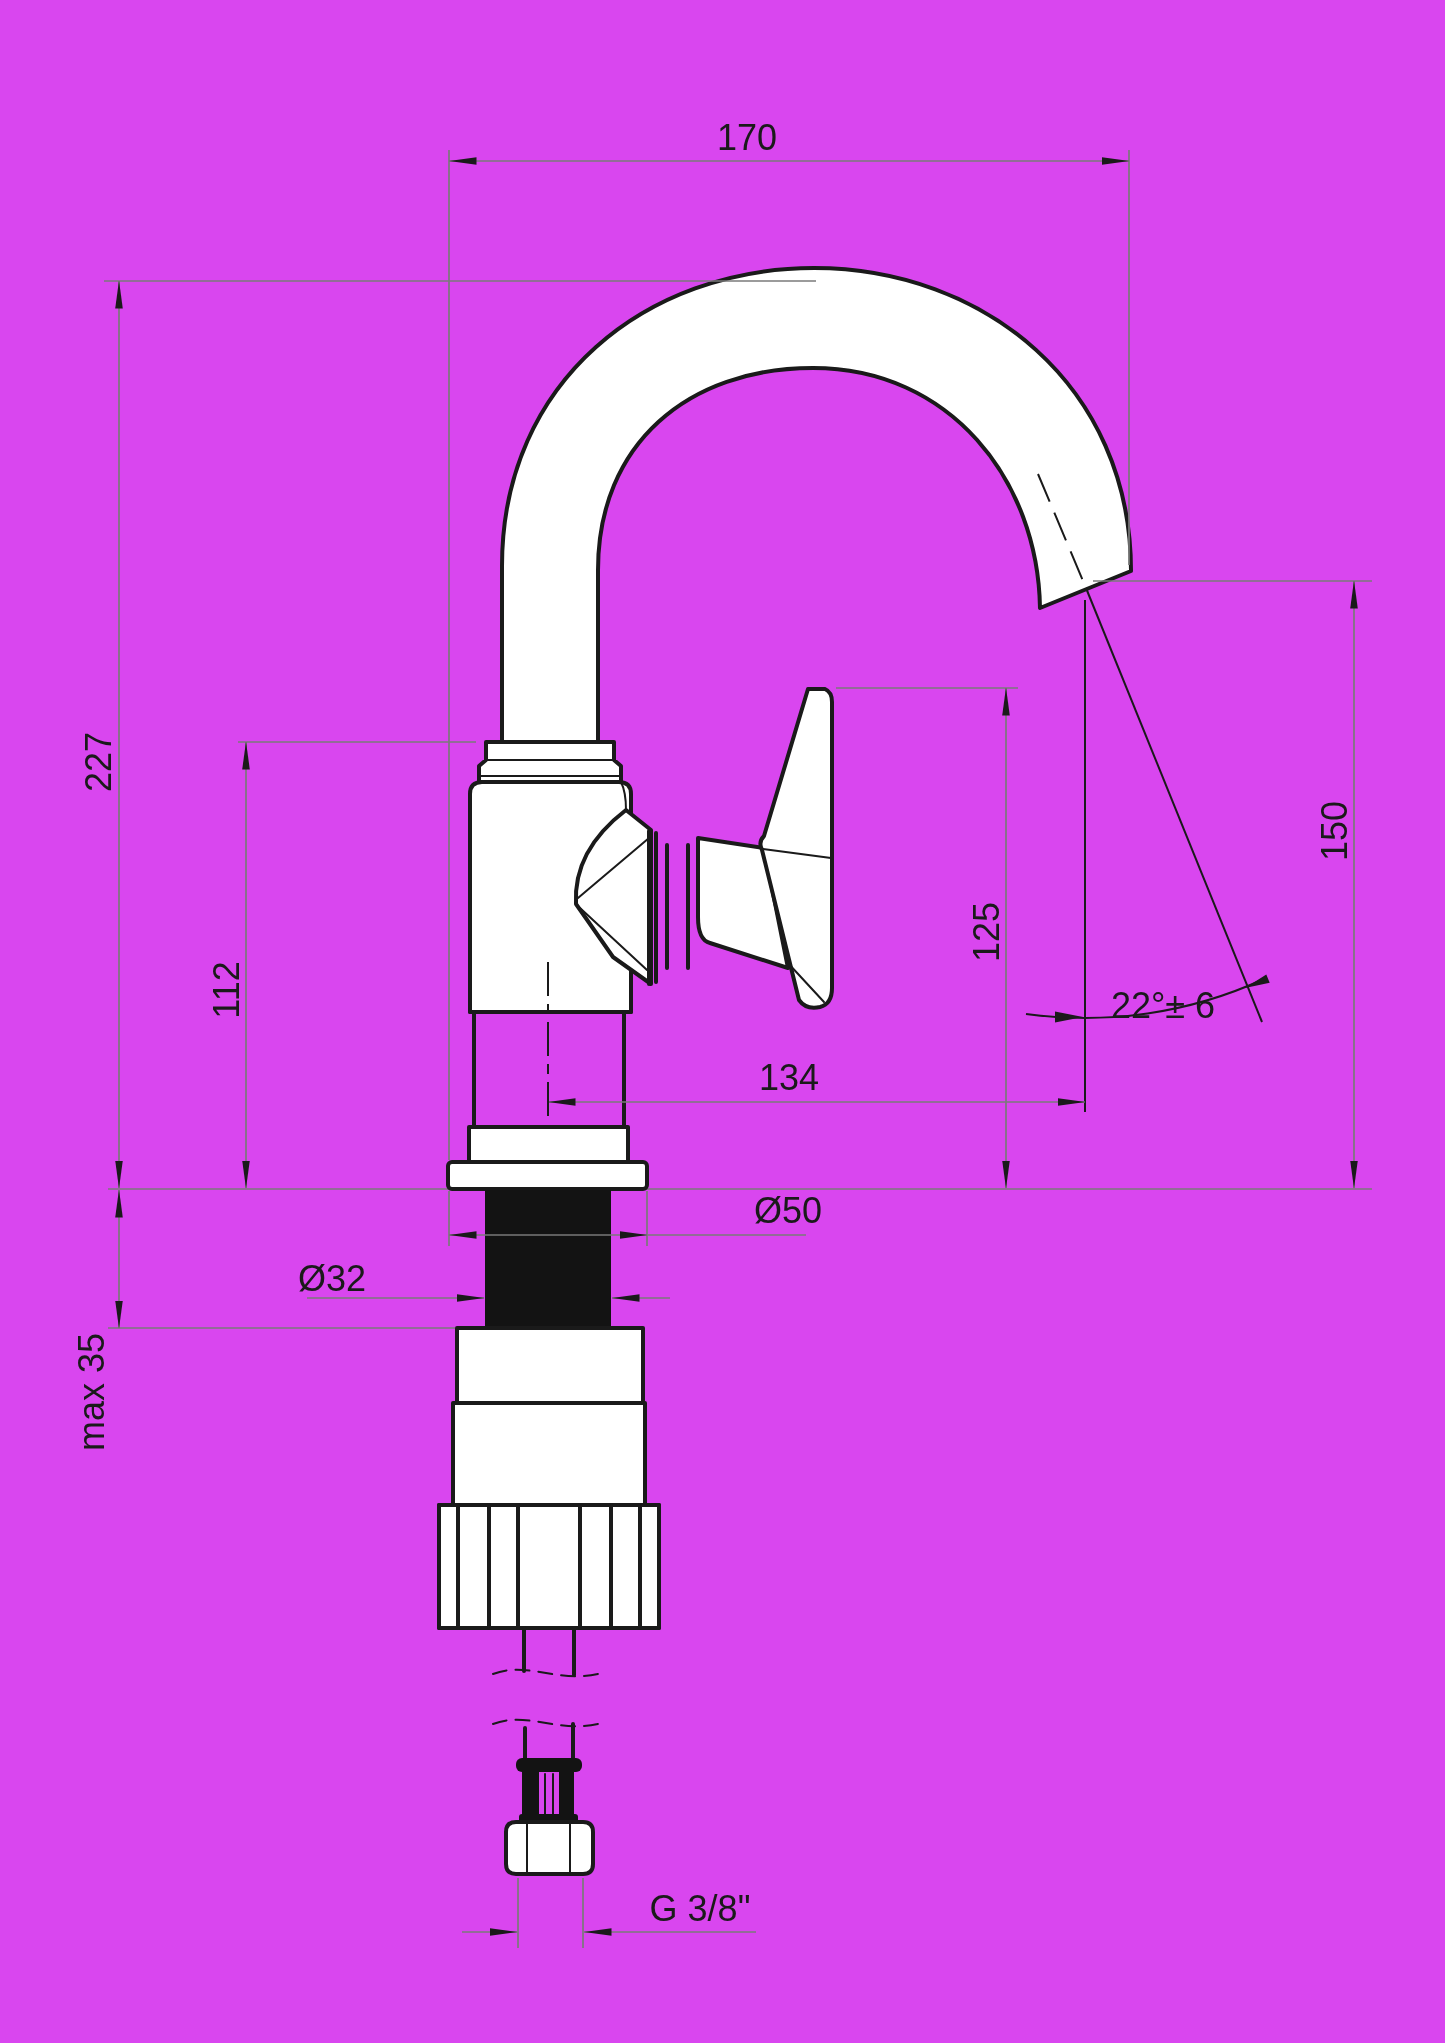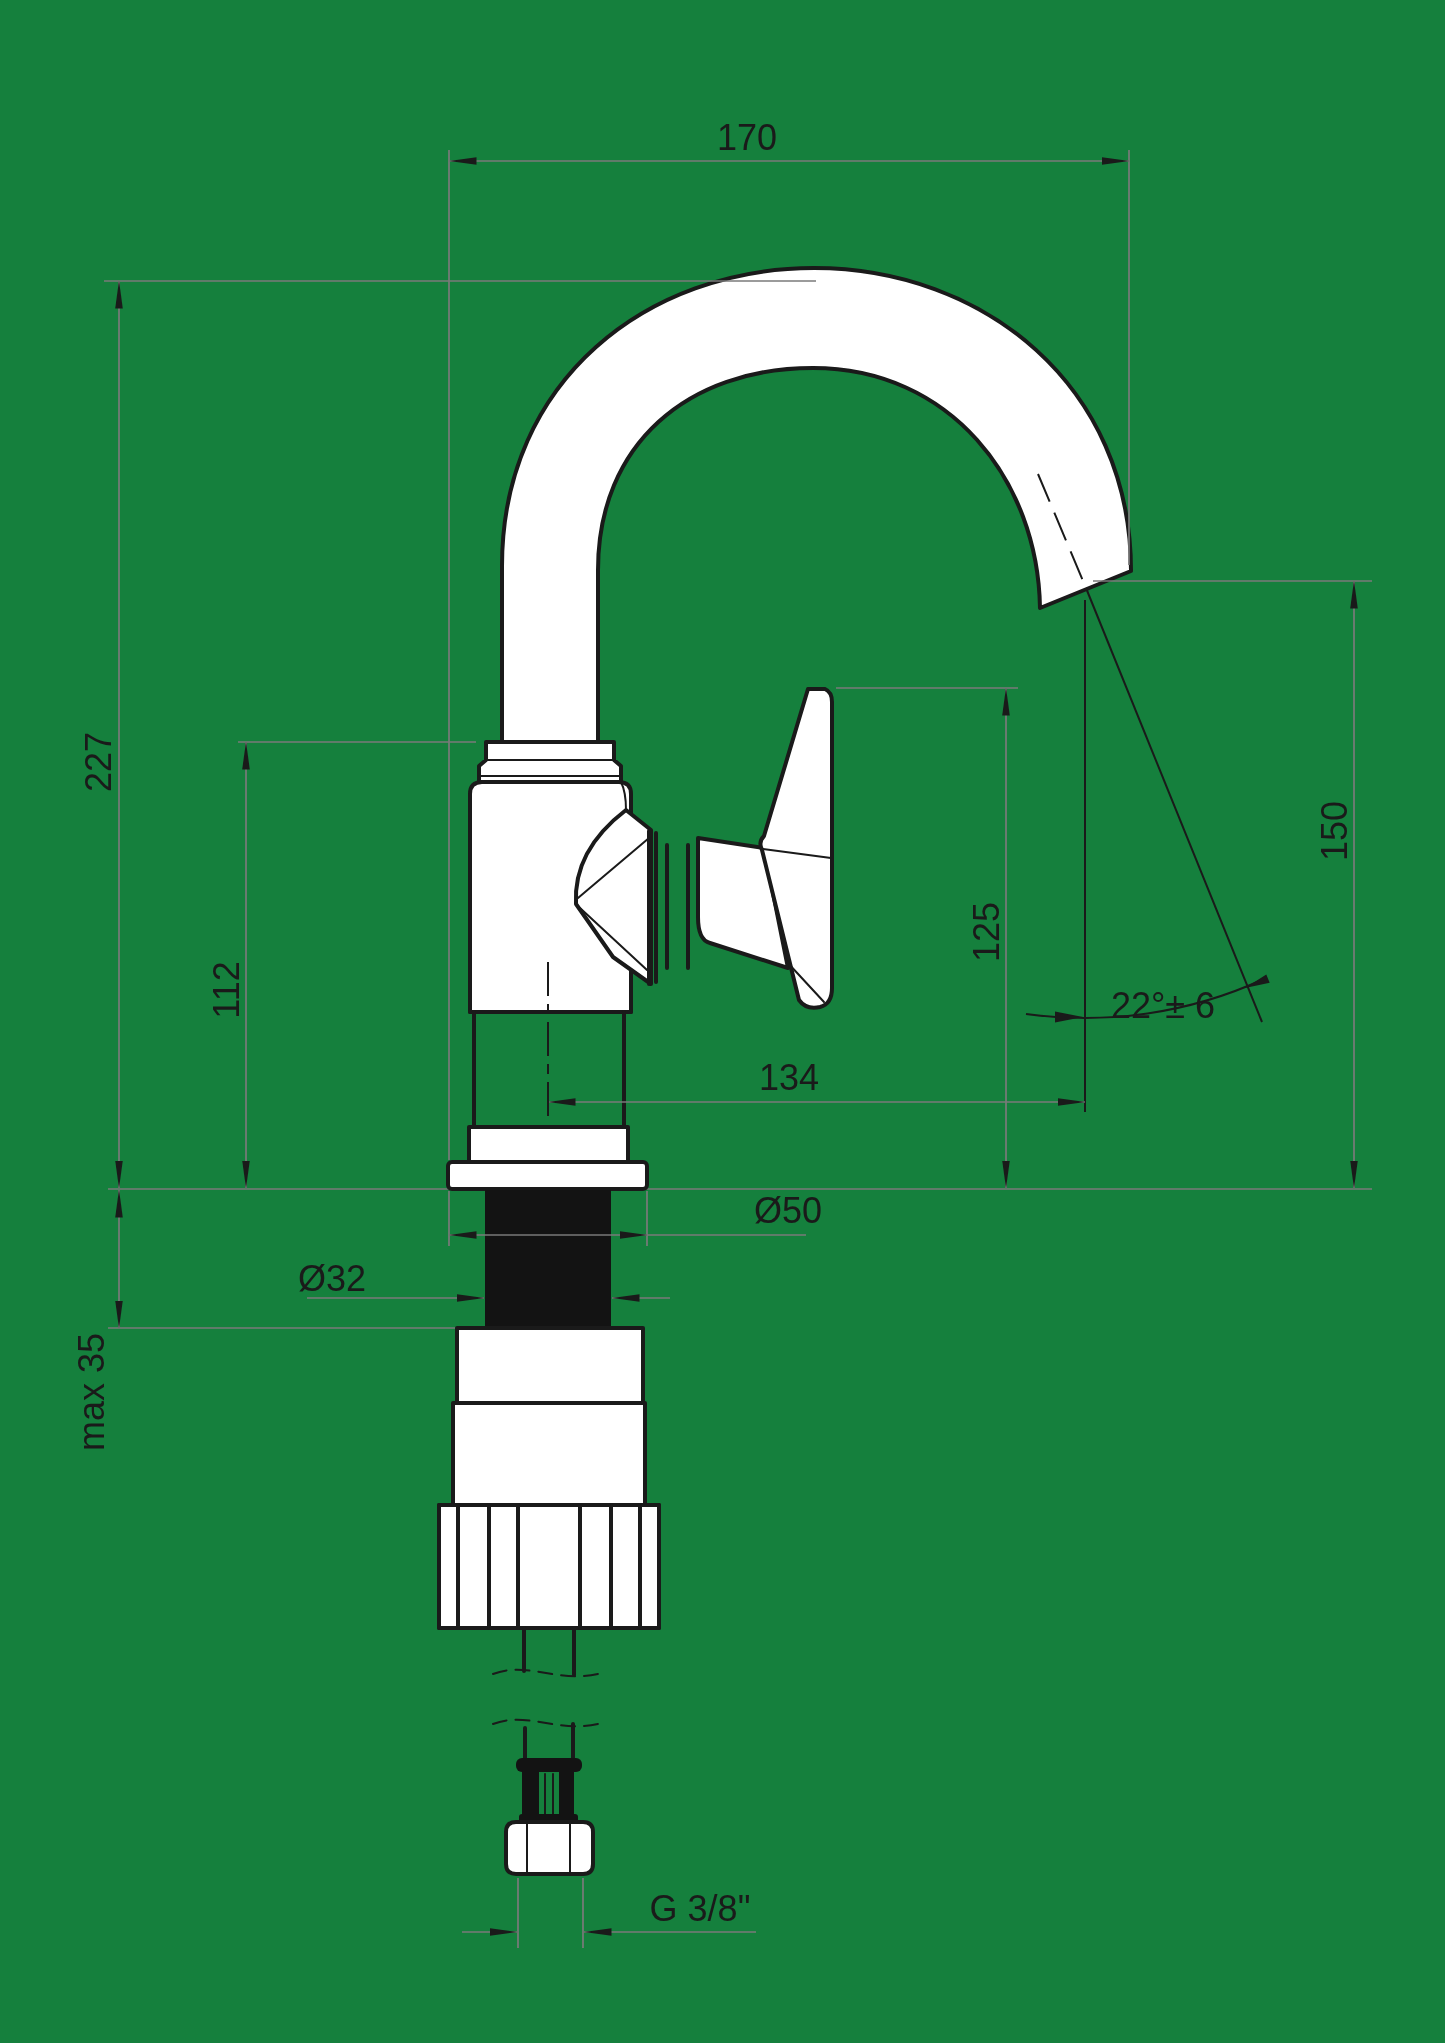--- a/index.html
+++ b/index.html
@@ -1,16 +1,16 @@
 <!DOCTYPE html>
 <html><head>
 <meta charset="utf-8">
 <style>
   html,body{margin:0;padding:0;background:#ffffff;}
-  .stage{width:1445px;height:2043px;background:#15803d;position:relative;}
+  .stage{width:1445px;height:2043px;background:#d946ef;position:relative;}
   .outline{fill:none;stroke:#1a1a1a;stroke-width:4;stroke-linejoin:round;stroke-linecap:round;}
   .outline-white{fill:#ffffff;stroke:#1a1a1a;stroke-width:4;stroke-linejoin:round;stroke-linecap:round;}
   .blk{fill:#131313;stroke:none;}
   .thin{fill:none;stroke:#1a1a1a;stroke-width:2;stroke-linecap:round;}
   .dim{fill:none;stroke:#7a7a7a;stroke-width:1.7;}
   .dimdark{fill:none;stroke:#1a1a1a;stroke-width:2;}
   .arrowfill{fill:#1a1a1a;stroke:none;}
   .dimtext{font-family:"Liberation Sans", sans-serif;font-size:36px;fill:#1a1a1a;}
 </style>
 </head>

